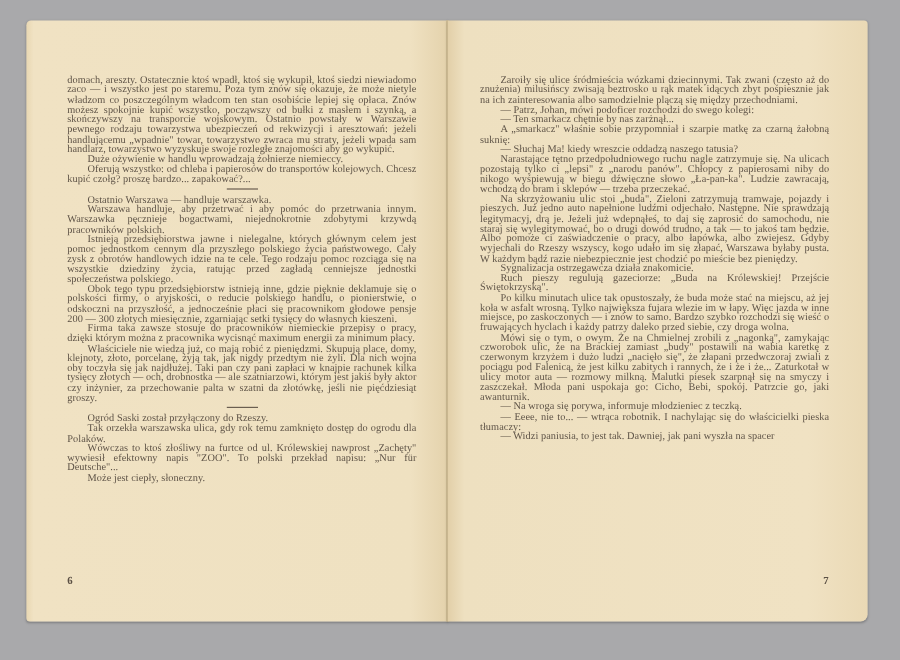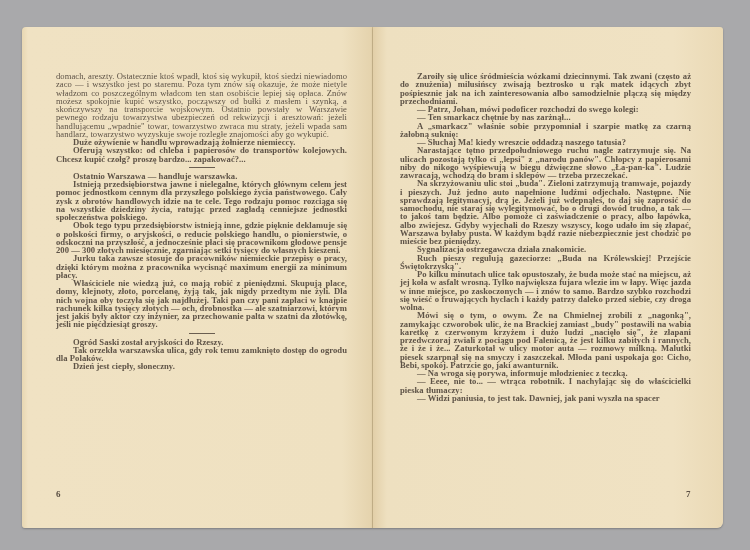--- a/index.html
+++ b/index.html
@@ -3,21 +3,21 @@
 <meta charset="utf-8">
 <style>
   html, body { margin: 0; padding: 0; }
   body {
     width: 750px; height: 550px; overflow: hidden;
     background: #a9a9ab;
     position: relative;
     font-family: "Liberation Serif", "DejaVu Serif", serif;
   }
   .spread {
-    position: absolute; left: 22px; top: 27px; width: 701px; height: 501px;
+    position: absolute; left: 22px; top: 17px; width: 701px; height: 501px;
   }
   .page {
     position: absolute; top: 0; height: 501px;
     background: #efe1c1;
     box-shadow: 0 1px 2px rgba(0,0,0,0.25);
   }
   .page.left {
     left: 0; width: 351px;
     background: linear-gradient(to right, #e8d7b2 0px, #f0e2c3 6px, #efe1c1 320px, #e4d2ac 351px);
     border-top-left-radius: 4px; border-bottom-left-radius: 3px;
@@ -34,21 +34,21 @@
   .column {
     position: absolute; top: 45px; width: 291px;
     font-size: 8.6px; line-height: 8.25px;
     color: #5d5246;
     text-align: justify;
     letter-spacing: 0.05px;
   }
   .page.left .column { left: 34px; }
   .page.right .column { left: 27px; }
   .column p { margin: 0; text-indent: 0; }
-  .column p.indent { text-indent: 17px; font-weight: bold; }
+  .column p.indent { text-indent: 17px; }
   .column p.noindent { text-indent: 0; }
   .sep {
     width: 26px; height: 0; border-top: 1px solid #6a5e50;
     margin: 4px auto 4px auto;
   }
   .folio {
     position: absolute; top: 462px; font-size: 9px; font-weight: bold; color: #5a4f43;
   }
   .page.left .folio { left: 34px; }
   .page.right .folio { left: 313px; }
@@ -57,28 +57,30 @@
 <body>
 
 <div class="spread">
   <div class="page left">
     <div class="column">
       <p class="noindent">domach, areszty. Ostatecznie ktoś wpadł, ktoś się wykupił, ktoś siedzi niewiadomo zaco — i wszystko jest po staremu. Poza tym znów się okazuje, że może nietyle władzom co poszczególnym władcom ten stan osobiście lepiej się opłaca. Znów możesz spokojnie kupić wszystko, począwszy od bułki z masłem i szynką, a skończywszy na transporcie wojskowym. Ostatnio powstały w Warszawie pewnego rodzaju towarzystwa ubezpieczeń od rekwizycji i aresztowań: jeżeli handlującemu „wpadnie" towar, towarzystwo zwraca mu straty, jeżeli wpada sam handlarz, towarzystwo wyzyskuje swoje rozległe znajomości aby go wykupić.</p>
       <p class="indent">Duże ożywienie w handlu wprowadzają żołnierze niemieccy.</p>
       <p class="indent">Oferują wszystko: od chleba i papierosów do transportów kolejowych. Chcesz kupić czołg? proszę bardzo... zapakować?...</p>
       <div class="sep"></div>
       <p class="indent">Ostatnio Warszawa — handluje warszawka.</p>
+      <p class="indent">Warszawa handluje, aby przetrwać i aby pomóc do przetrwania innym. Warszawka pęcznieje bogactwami, niejednokrotnie zdobytymi krzywdą pracowników polskich.</p>
       <p class="indent">Istnieją przedsiębiorstwa jawne i nielegalne, których głównym celem jest pomoc jednostkom cennym dla przyszłego polskiego życia państwowego. Cały zysk z obrotów handlowych idzie na te cele. Tego rodzaju pomoc rozciąga się na wszystkie dziedziny życia, ratując przed zagładą cenniejsze jednostki społeczeństwa polskiego.</p>
       <p class="indent">Obok tego typu przedsiębiorstw istnieją inne, gdzie pięknie deklamuje się o polskości firmy, o aryjskości, o reducie polskiego handlu, o pionierstwie, o odskoczni na przyszłość, a jednocześnie płaci się pracownikom głodowe pensje 200 — 300 złotych miesięcznie, zgarniając setki tysięcy do własnych kieszeni.</p>
-      <p class="indent">Jurku taka zawsze stosuje do pracowników niemieckie przepisy o pracy, dzięki którym można z pracownika wycisnąć maximum energii za minimum płacy.</p>
+      <p class="indent">Firma taka zawsze stosuje do pracowników niemieckie przepisy o pracy, dzięki którym można z pracownika wycisnąć maximum energii za minimum płacy.</p>
       <p class="indent">Właściciele nie wiedzą już, co mają robić z pieniędzmi. Skupują place, domy, klejnoty, złoto, porcelanę, żyją tak, jak nigdy przedtym nie żyli. Dla nich wojna oby toczyła się jak najdłużej. Taki pan czy pani zapłaci w knajpie rachunek kilka tysięcy złotych — och, drobnostka — ale szatniarzowi, którym jest jakiś były aktor czy inżynier, za przechowanie palta w szatni da złotówkę, jeśli nie pięćdziesiąt groszy.</p>
       <div class="sep"></div>
-      <p class="indent">Ogród Saski został aryjskości do Rzeszy.</p>
+      <p class="indent">Ogród Saski został przyłączony do Rzeszy.</p>
       <p class="indent">Tak orzekła warszawska ulica, gdy rok temu zamknięto dostęp do ogrodu dla Polaków.</p>
-      <p class="indent">Dzień jest ciepły, słoneczny.</p>
+      <p class="indent">Wówczas to ktoś złośliwy na furtce od ul. Królewskiej nawprost „Zachęty" wywiesił efektowny napis "ZOO". To polski przekład napisu: „Nur für Deutsche"...</p>
+      <p class="indent">Może jest ciepły, słoneczny.</p>
     </div>
     <div class="folio">6</div>
   </div>
 
   <div class="spine"></div>
 
   <div class="page right">
     <div class="column">
       <p class="indent">Zaroiły się ulice śródmieścia wózkami dziecinnymi. Tak zwani (często aż do znużenia) milusińscy zwisają beztrosko u rąk matek idących zbyt pośpiesznie jak na ich zainteresowania albo samodzielnie plączą się między przechodniami.</p>
       <p class="indent">— Patrz, Johan, mówi podoficer rozchodzi do swego kolegi:</p>

